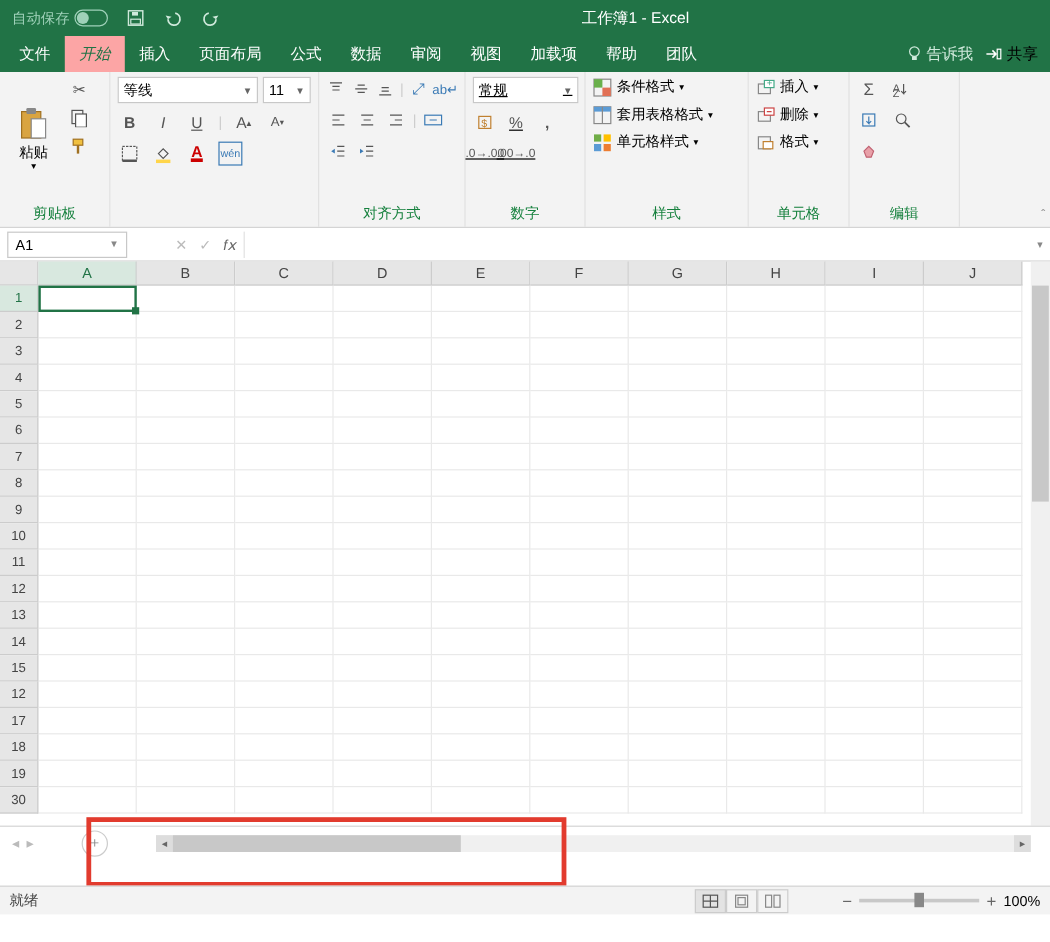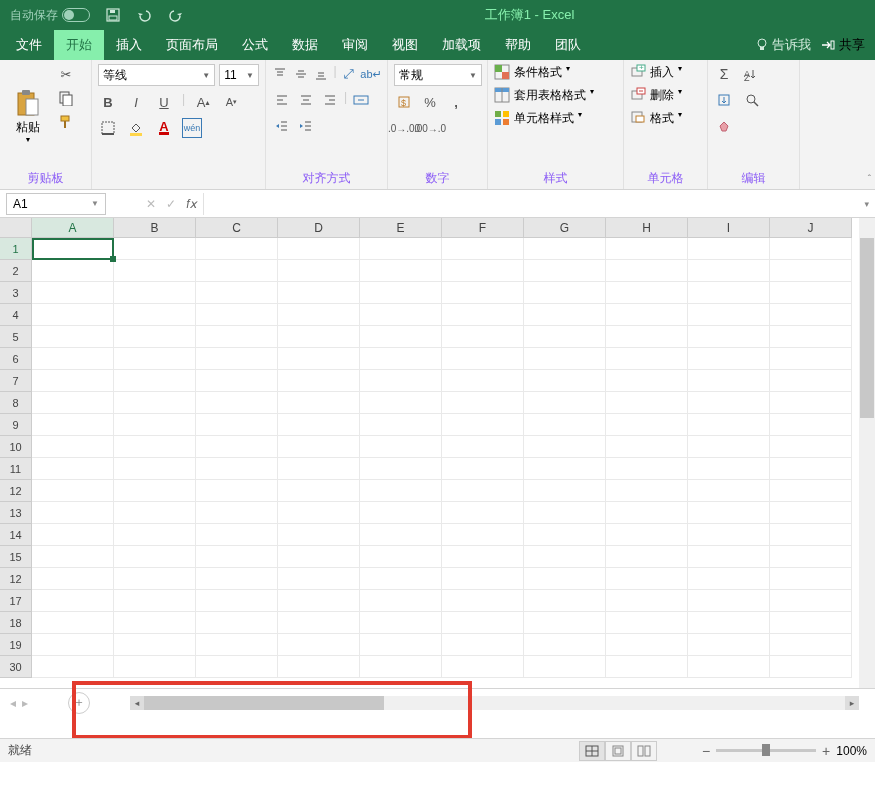--- a/index.html
+++ b/index.html
@@ -3,36 +3,36 @@
 <meta charset="utf-8">
 <style>
   * { box-sizing: border-box; margin: 0; padding: 0; font-family: "Microsoft YaHei", sans-serif; }
   body { width: 875px; height: 785px; overflow: hidden; background: #fff; font-size: 12px; }
   .titlebar { height: 30px; background: #217346; display: flex; align-items: center; color: #fff; }
   .autosave { display: flex; align-items: center; margin-left: 10px; color: #9fd1b9; font-size: 12px; gap: 4px; }
   .toggle { width: 28px; height: 14px; border: 1px solid #9fd1b9; border-radius: 7px; position: relative; }
   .toggle::after { content: ""; width: 10px; height: 10px; background: #9fd1b9; border-radius: 50%; position: absolute; top: 1px; left: 1px; }
   .qat { display: flex; gap: 16px; margin-left: 16px; align-items: center; }
   .qat span { color: #cfe9db; font-size: 14px; }
-  .title-center { flex: 1; text-align: center; color: #86efac; font-size: 13px; }
+  .title-center { flex: 1; text-align: center; color: #ffffff; font-size: 13px; }
   .title-right { display: flex; align-items: center; gap: 14px; margin-right: 6px; }
   .winbtn { width: 40px; height: 30px; display: flex; align-items: center; justify-content: center; color: #fff; }
   .menubar { height: 30px; background: #217346; display: flex; align-items: center; padding-left: 4px; color: #fff; font-size: 13px; }
   .menutab { padding: 6px 12px; cursor: pointer; }
-  .menutab.active { background: #86efac; color: #217346; }
+  .menutab.active { background: #fca5a5; color: #217346; font-style: italic; }
   .tellme { margin-left: auto; display: flex; align-items: center; gap: 4px; margin-right: 10px; color: #cfe9db; }
   .ribbon { height: 130px; background: #f3f3f3; border-bottom: 1px solid #d4d4d4; display: flex; position: relative; }
   .group { border-right: 1px solid #e1e1e1; padding: 4px 6px 2px 6px; display: flex; flex-direction: column; }
   .group-body { flex: 1; display: flex; gap: 6px; }
-  .group-label { text-align: center; font-size: 12px; color: #8b5cf6; padding-top: 2px; position: relative; }
+  .group-label { text-align: center; font-size: 12px; color: #15803d; padding-top: 2px; position: relative; }
   .bigbtn { display: flex; flex-direction: column; align-items: center; justify-content: center; width: 44px; }
   .bigbtn .ic { font-size: 22px; }
   .col { display: flex; flex-direction: column; gap: 4px; }
   .sm { width: 20px; height: 20px; display: flex; align-items: center; justify-content: center; font-size: 13px; color: #555; }
-  .row { display: flex; align-items: flex-start; gap: 4px; }
+  .row { display: flex; align-items: center; gap: 4px; }
   .ddl { height: 22px; border: 1px solid #c8c8c8; background: #fff; font-size: 12px; padding: 0 4px; display: flex; align-items: center; justify-content: space-between; }
   .ddl .arr { font-size: 8px; color: #666; }
   .namebox-row { height: 28px; border-bottom: 1px solid #d4d4d4; display: flex; align-items: center; background: #fff; }
   .namebox { width: 100px; height: 22px; border: 1px solid #c8c8c8; margin-left: 6px; padding: 0 6px; display: flex; align-items: center; justify-content: space-between; font-size: 12px; background:#fff;}
   .fx-btns { display: flex; gap: 10px; margin-left: 40px; align-items: center; color: #bbb; }
   .fx { font-style: italic; color: #666; margin-left: 10px; }
   .formula-bar { flex: 1; height: 22px; border-left: 1px solid #e1e1e1; margin-left: 6px; }
   .grid-wrap { position: relative; height: 470px; }
   .colheads { display: flex; position: absolute; top: 0; left: 0; right: 16px; height: 20px; }
   .selectall { width: 32px; height: 20px; background: #e6e6e6; border-right: 1px solid #ccc; border-bottom: 1px solid #ccc; }
@@ -285,21 +285,21 @@
               <line x1="6" y1="11" x2="12" y2="11" stroke="#555"></line>
               <path d="M1 5 L4 7 L1 9 Z" fill="#3a7ab5"></path>
             </svg>
           </span>
       </div>
     </div>
     <div class="group-label">对齐方式</div>
   </div>
 
   <div class="group" style="width:100px;">
-    <div class="group-body" style="flex-direction:column;gap:6px;">
+    <div class="group-body" style="flex-direction:column;gap:6px;text-decoration:underline;">
       <div class="ddl" style="width:88px;">
         <span>常规</span>
           <span class="arr">▼</span>
       </div>
       <div class="row" style="gap:6px;">
         <span class="sm">
             <svg width="14" height="14">
               <rect x="2" y="2" width="10" height="10" fill="none" stroke="#c08030"></rect>
               <text x="4" y="11" font-size="9" fill="#c08030">$</text>
             </svg>

